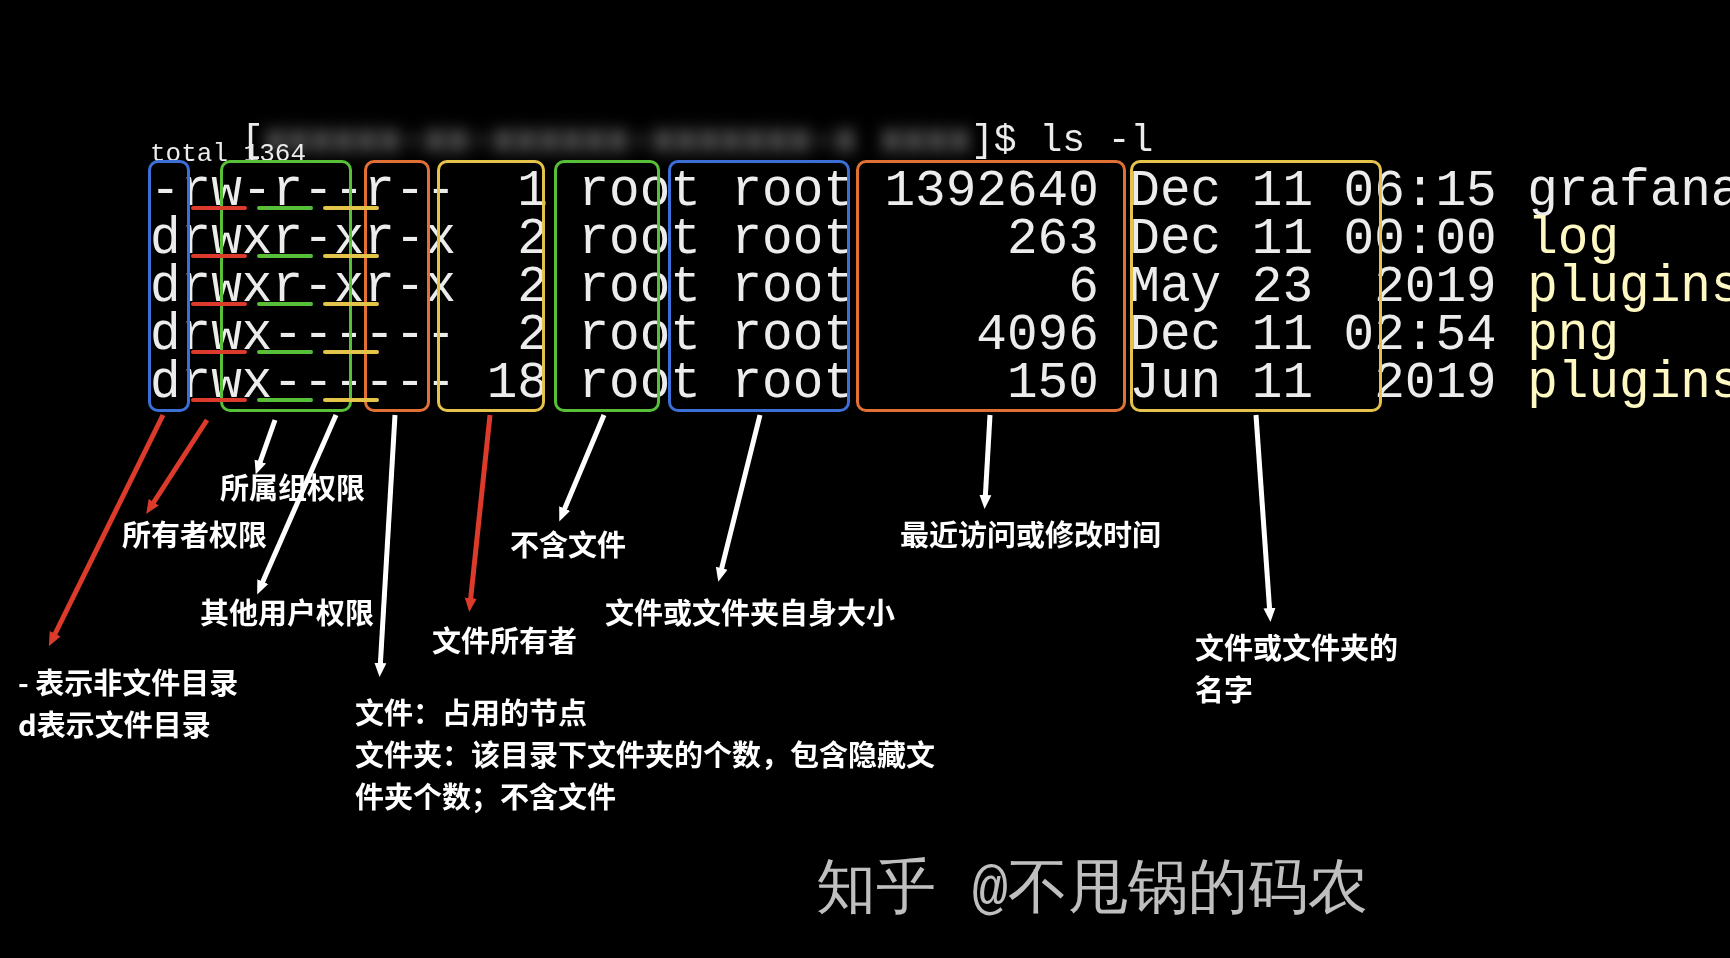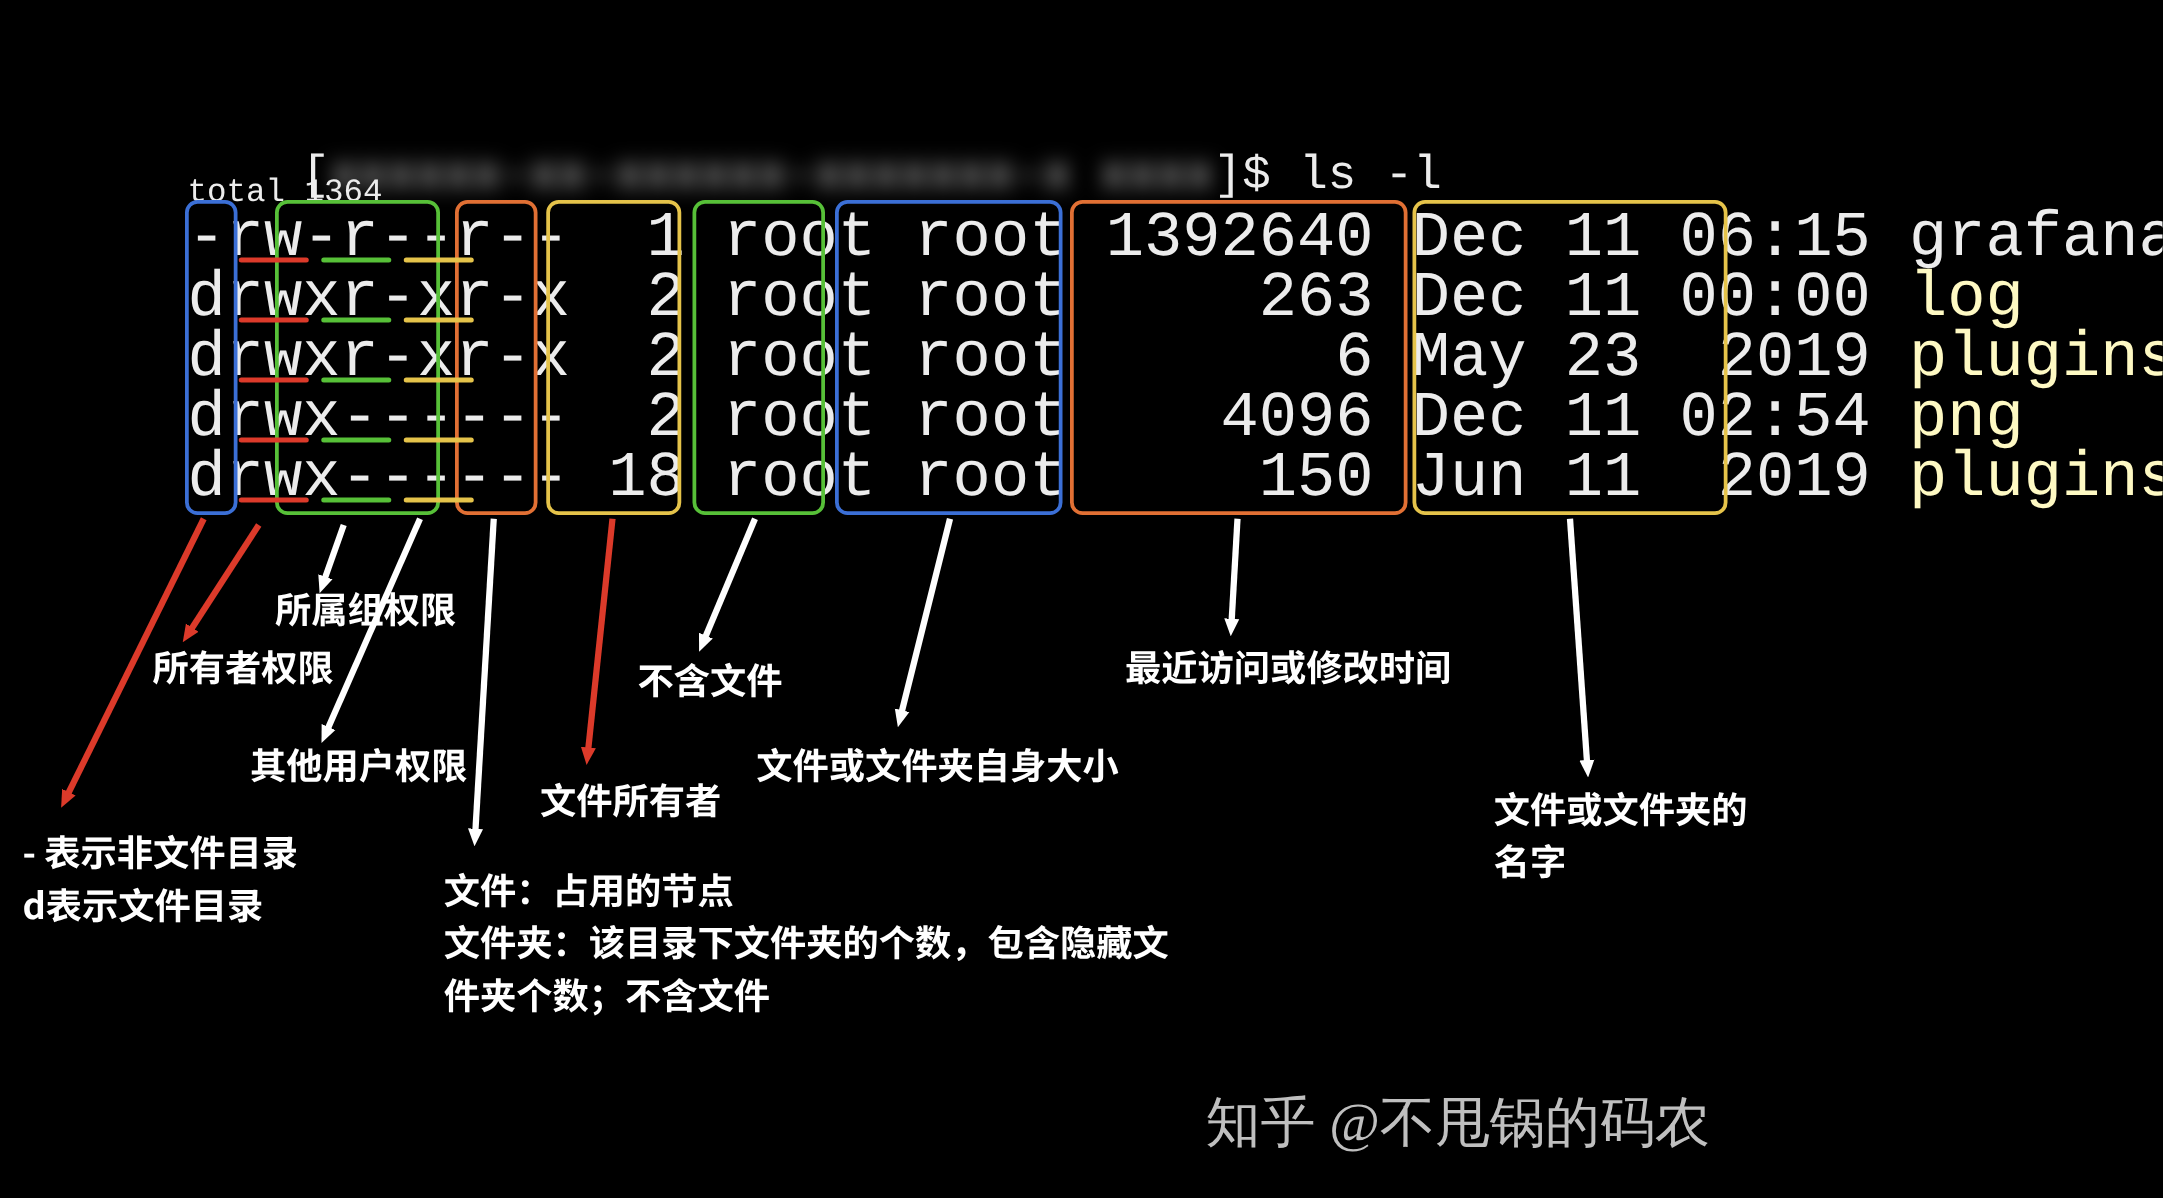--- a/index.html
+++ b/index.html
@@ -17,21 +17,21 @@
 .c-yellow{border-color:#e5c34a}
 .c-orange{border-color:#e17034}
 .ul{position:absolute;height:4px;border-radius:4px}
 .u-red{background:#dc3a2a}
 .u-green{background:#57c038}
 .u-yellow{background:#e5c34a}
 .label{position:absolute;color:#fff;font-family:'PingFang SC','Microsoft YaHei','Noto Sans CJK SC',sans-serif;font-weight:700;white-space:pre-line}
 .sz18{font-size:29px}
 svg.anno{position:absolute;top:0;left:0;width:1730px;height:958px;pointer-events:none}
 svg.anno line,svg.anno path{stroke-width:5}
-.wm{position:absolute;right:40px;bottom:30px;color:#dadada;font-family:Liberation Serif, serif;font-size:44px;opacity:.88}
+.wm{position:absolute;right:40px;bottom:30px;color:#dadada;font-family:Liberation Mono, monospace;font-size:60px;opacity:.88}
 </style>
 </head>
 <body>
 <div class="root">
   <div class="prompt">
     [<span class="blur">xxxxxx-xx-xxxxxx-xxxxxxx-x xxxx</span>]$ <span class="cmd">ls -l</span>
   </div>
   <div class="total">total 1364</div>
   <div class="ls" id="ls-block">-rw-r--r--  1 root root 1392640 Dec 11 06:15 <span class="fn-file">grafana.db</span>
 drwxr-xr-x  2 root root     263 Dec 11 00:00 <span class="fn-dir">log</span>

